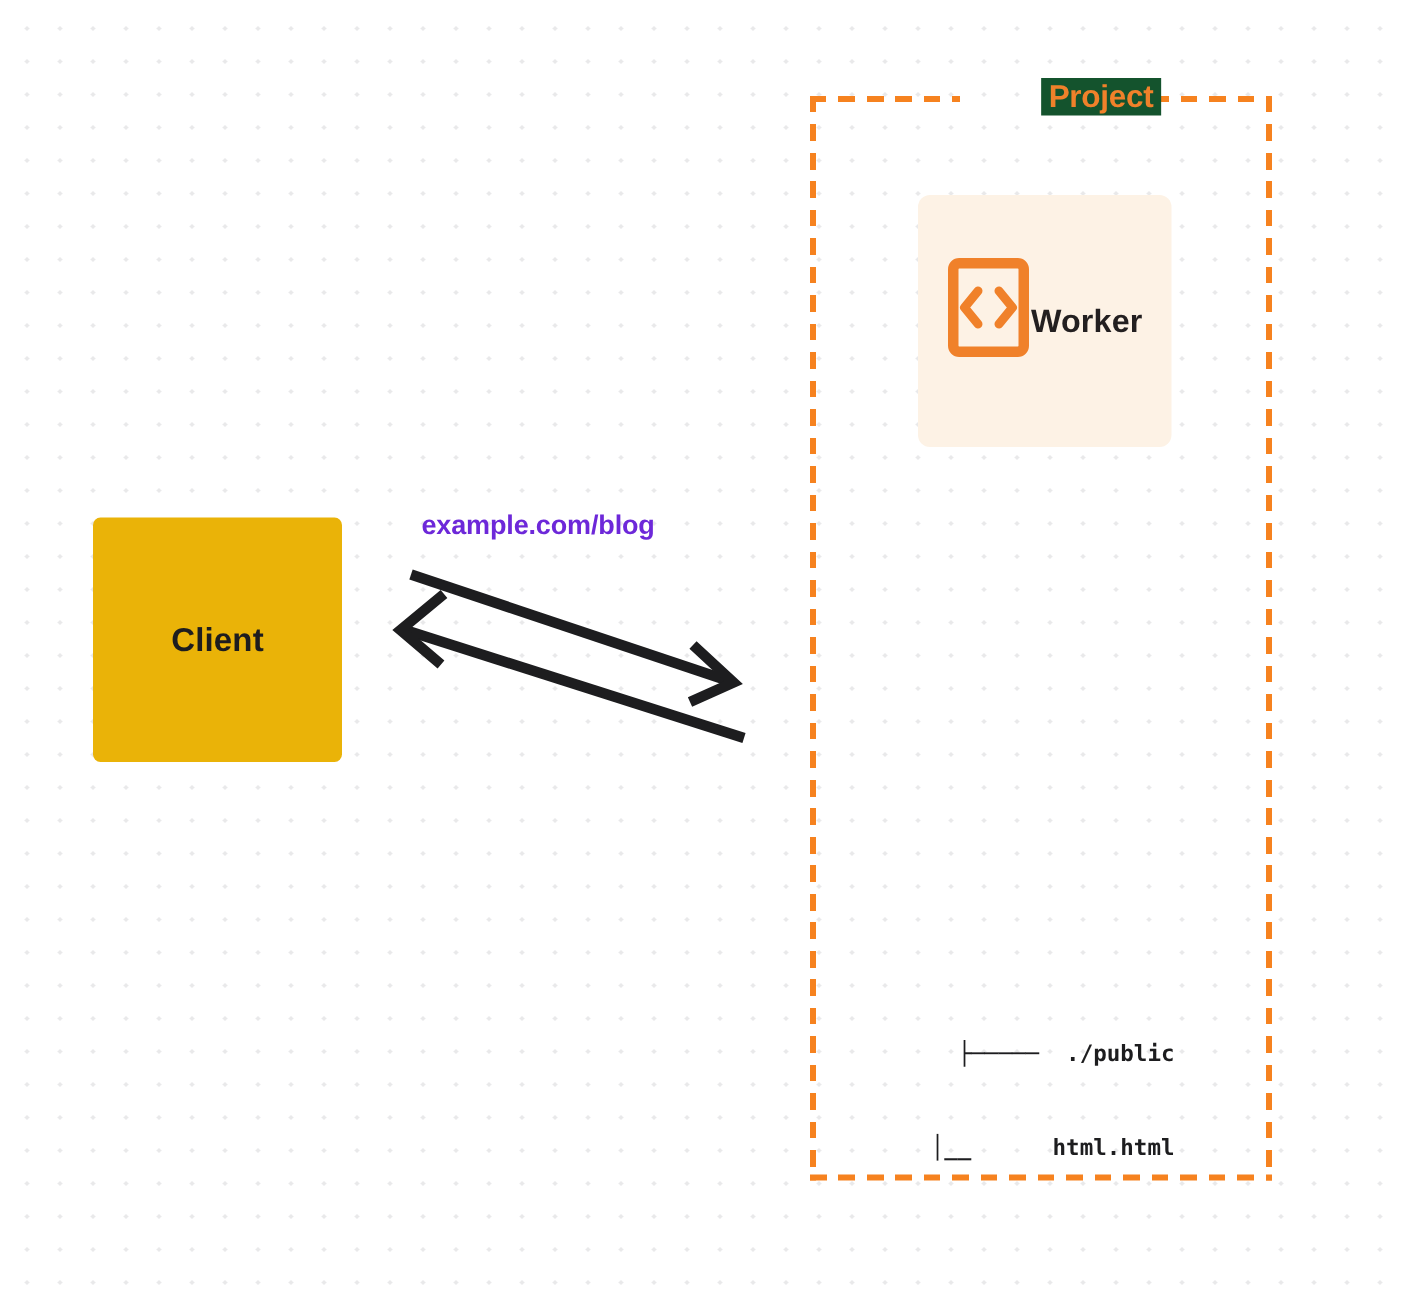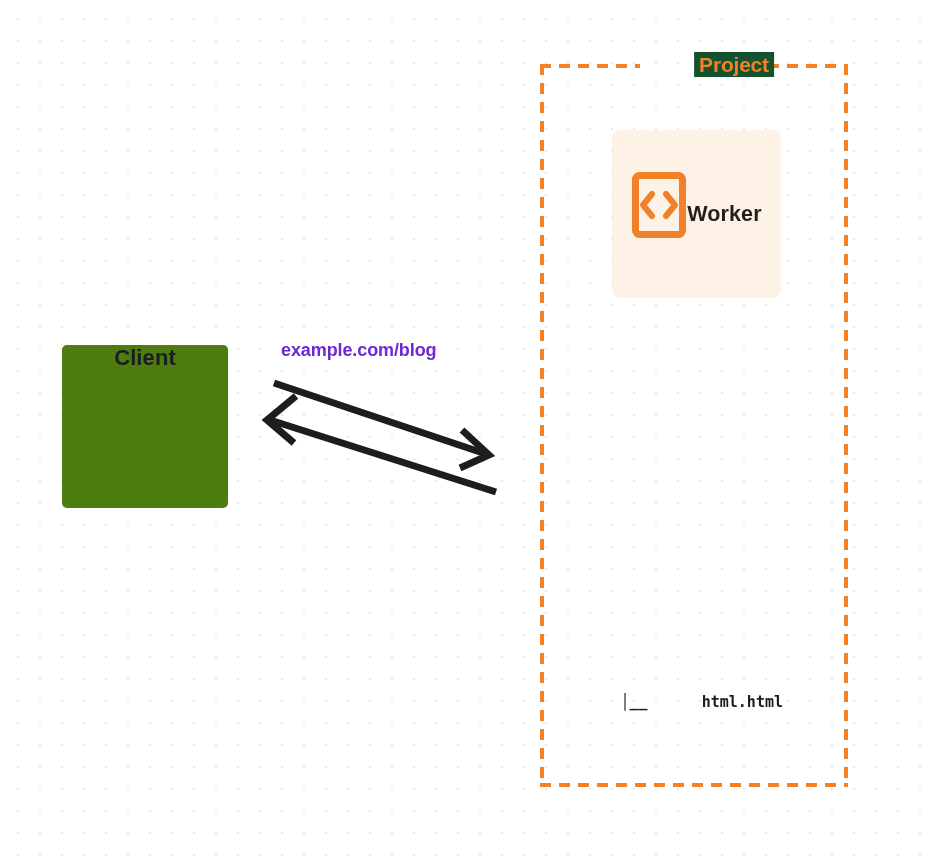--- a/index.html
+++ b/index.html
@@ -26,24 +26,24 @@
     height: 860px;
   }
 
   
   #client-node {
     position: absolute;
     left: 62px;
     top: 345px;
     width: 166px;
     height: 163px;
-    background: #4d7c0f;
+    background: #eab308;
     border-radius: 5px;
     display: flex;
-    align-items: flex-start;
+    align-items: center;
     justify-content: center;
   }
   #client-node .node-label {
     font-size: 22px;
     font-weight: bold;
     color: #1d1d1f;
     letter-spacing: 0.1px;
   }
 
   
@@ -203,17 +203,18 @@
         <rect x="4.5" y="4.5" width="47" height="59" rx="4" ry="4" fill="none" stroke="#f0812a" stroke-width="7"></rect>
         <polyline points="21,23 12,34 21,45" fill="none" stroke="#f0812a" stroke-width="6" stroke-linecap="round" stroke-linejoin="round"></polyline>
         <polyline points="35,23 44,34 35,45" fill="none" stroke="#f0812a" stroke-width="6" stroke-linecap="round" stroke-linejoin="round"></polyline>
       </svg>
     </span>
     <span class="card-label">Worker</span>
   </div>
 
 
   <div id="asset-tree">
+    <span class="tree-row">├─────  ./public</span>
     <span class="tree-row">│__      html.html</span>
     
   </div>
 
 </div>
 
 </body></html>

